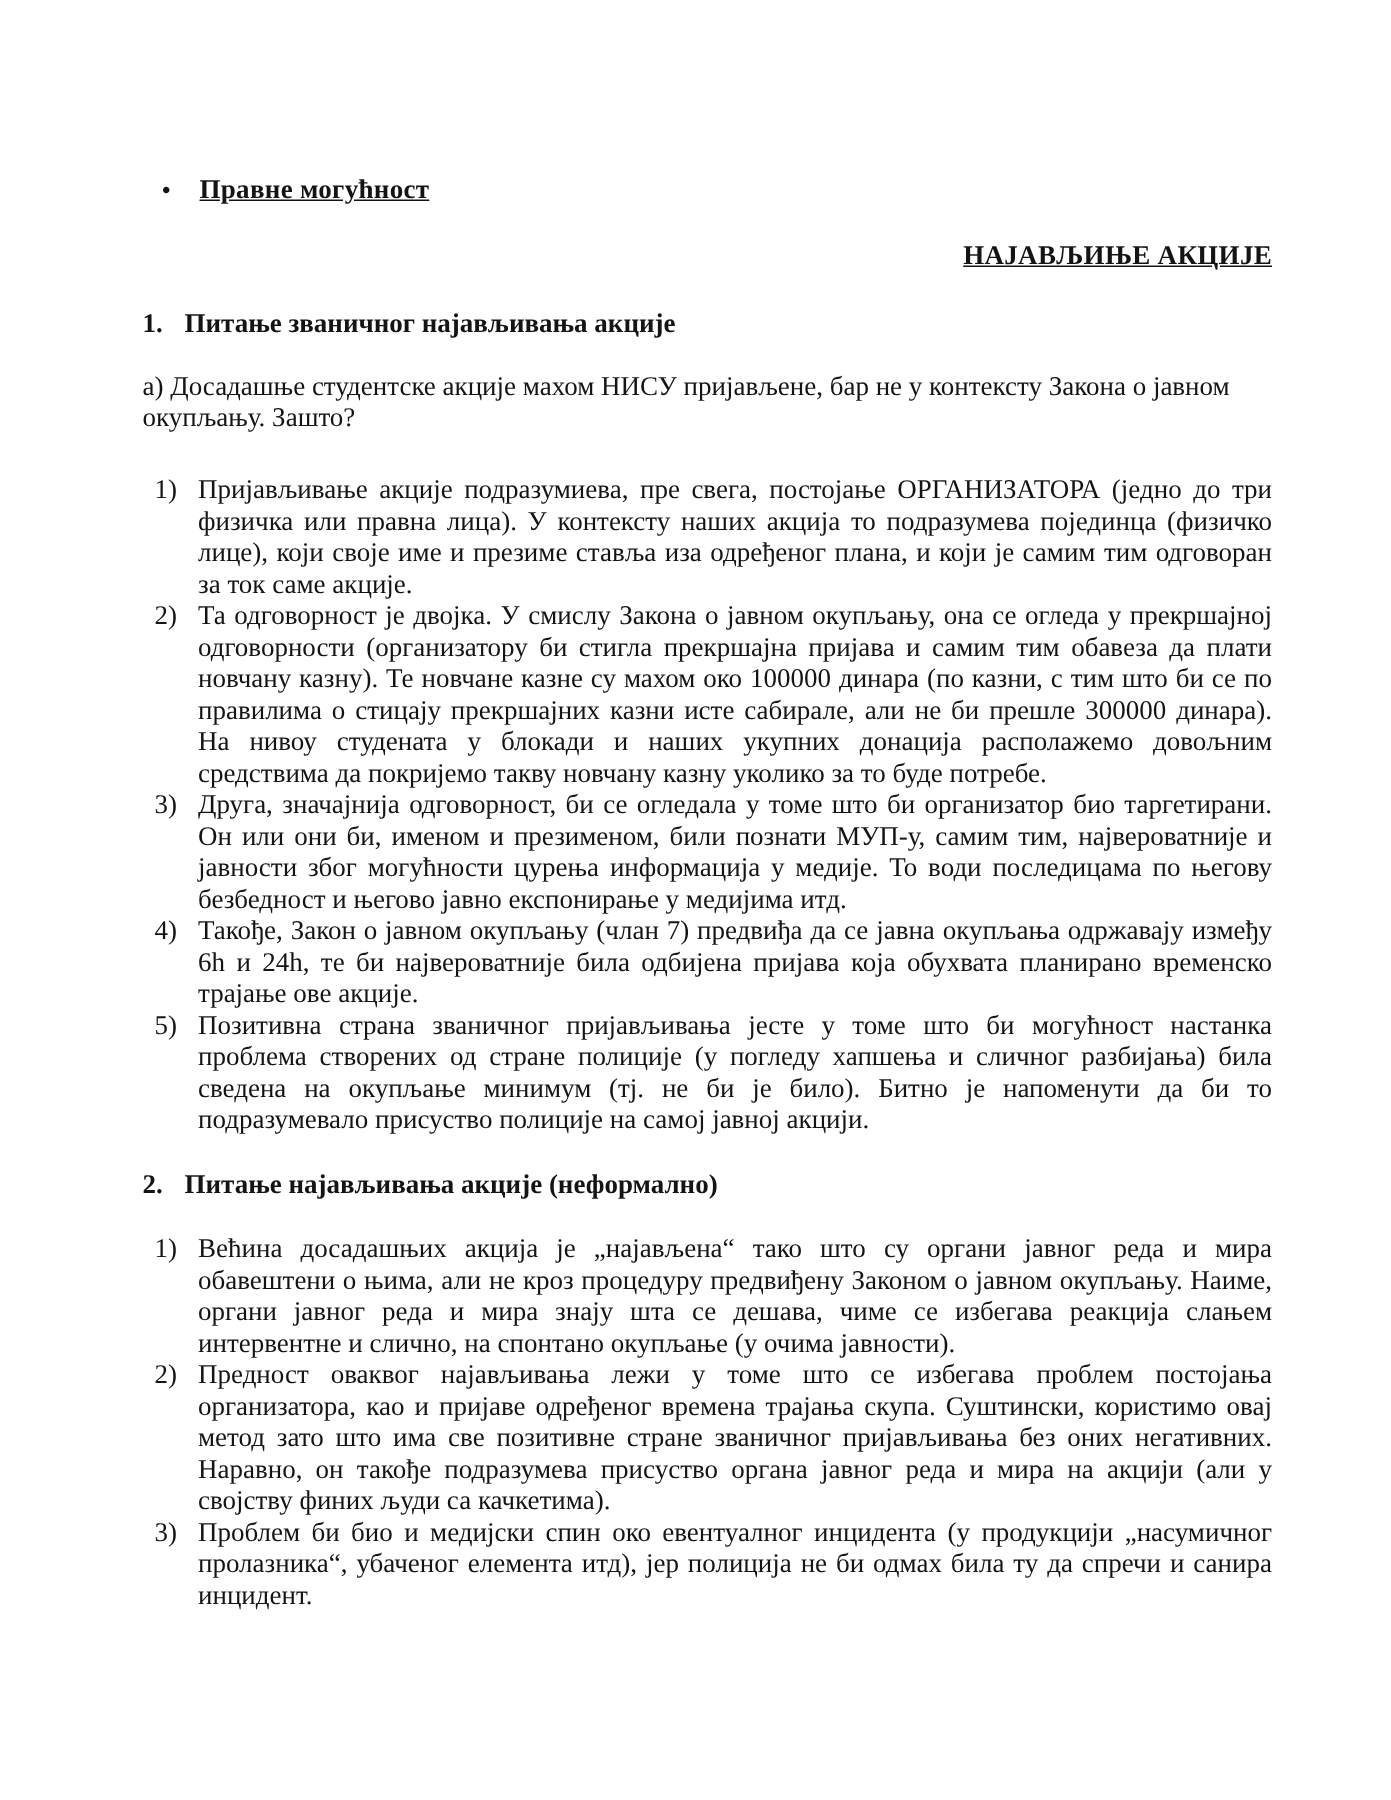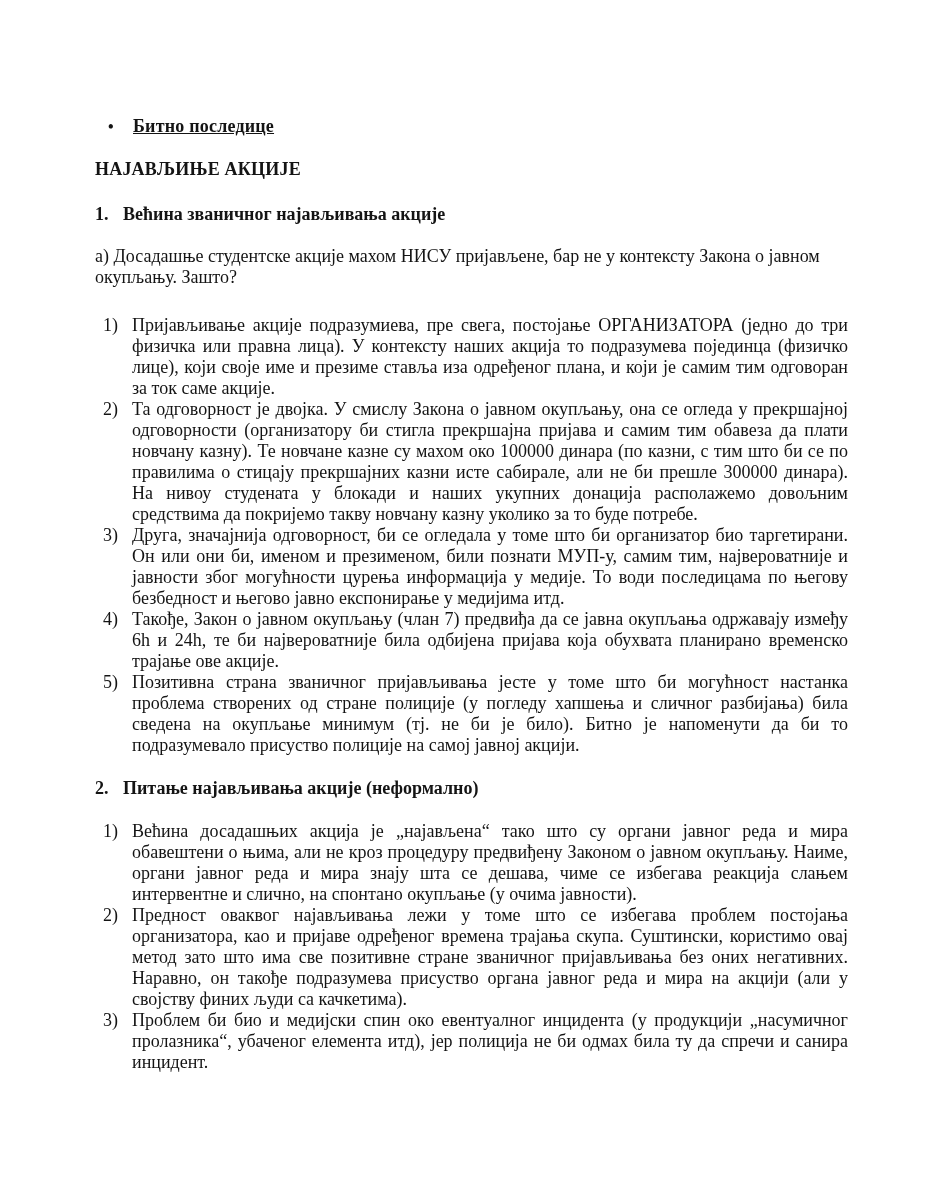--- a/index.html
+++ b/index.html
@@ -33,22 +33,24 @@
     flex: 0 0 25px;
     font-size: 16px;
   }
   .bullet-heading .bh-text {
     text-decoration: underline;
     letter-spacing: 0.2px;
   }
   
   .main-heading {
     font-weight: bold;
+    text-decoration: underline;
     letter-spacing: 0.2px;
     margin-bottom: 24px;
+    text-align: right;
   }
   
   .sec-heading {
     display: flex;
     font-weight: bold;
     margin-bottom: 21px;
   }
   .sec-heading .sec-num {
     flex: 0 0 28px;
   }
@@ -77,28 +79,28 @@
     text-align: justify;
   }
 </style>
 </head>
 <body>
 
 <div class="page">
 
   <div class="bullet-heading">
     <span class="bullet">•</span>
-    <span class="bh-text">Битно последице</span>
+    <span class="bh-text">Правне могућност</span>
   </div>
 
   <div class="main-heading">НАЈАВЉИЊЕ АКЦИЈЕ</div>
 
   <div class="sec-heading">
     <span class="sec-num">1.</span>
-    <span class="sec-title">Већина званичног најављивања акције</span>
+    <span class="sec-title">Питање званичног најављивања акције</span>
   </div>
 
   <p class="intro">а) Досадашње студентске акције махом НИСУ пријављене, бар не у контексту Закона о јавном окупљању. Зашто?</p>
 
   <div class="num-list">
     <div class="list-item">
       <span class="num">1)</span>
       <span class="txt">Пријављивање акције подразумиева, пре свега, постојање ОРГАНИЗАТОРА (једно до три физичка или правна лица). У контексту наших акција то подразумева појединца (физичко лице), који своје име и презиме ставља иза одређеног плана, и који је самим тим одговоран за ток саме акције.</span>
     </div>
     <div class="list-item">

